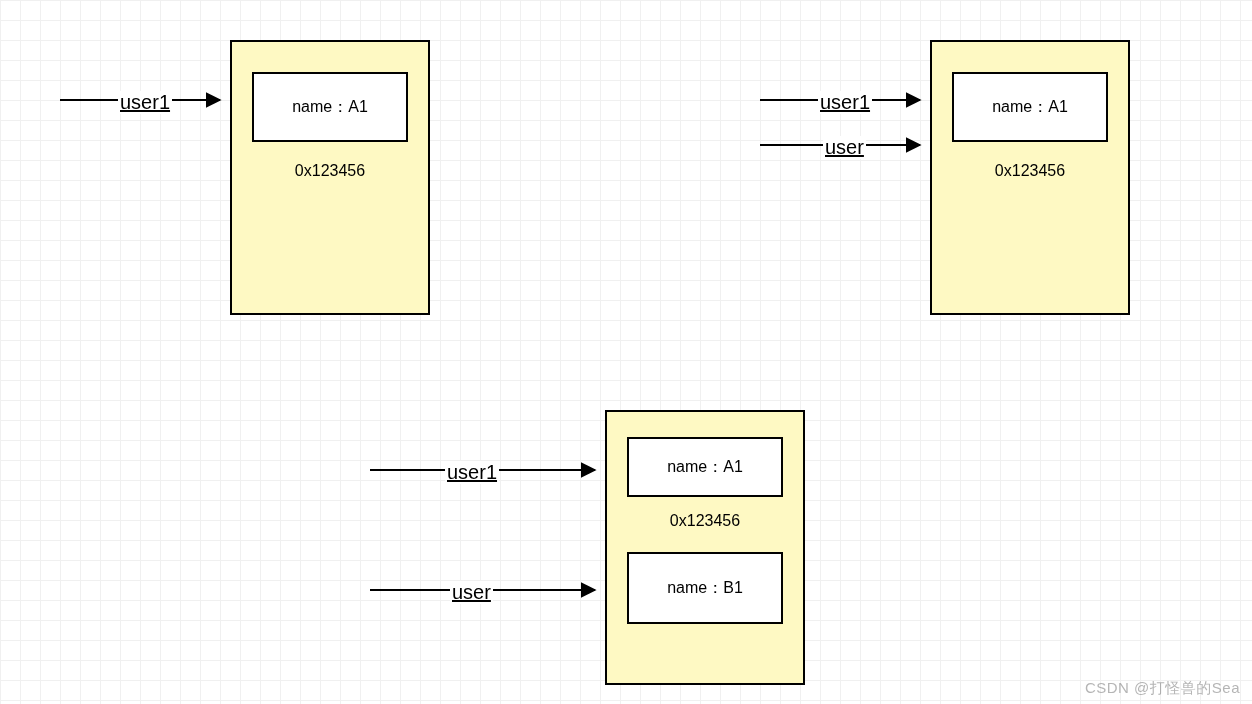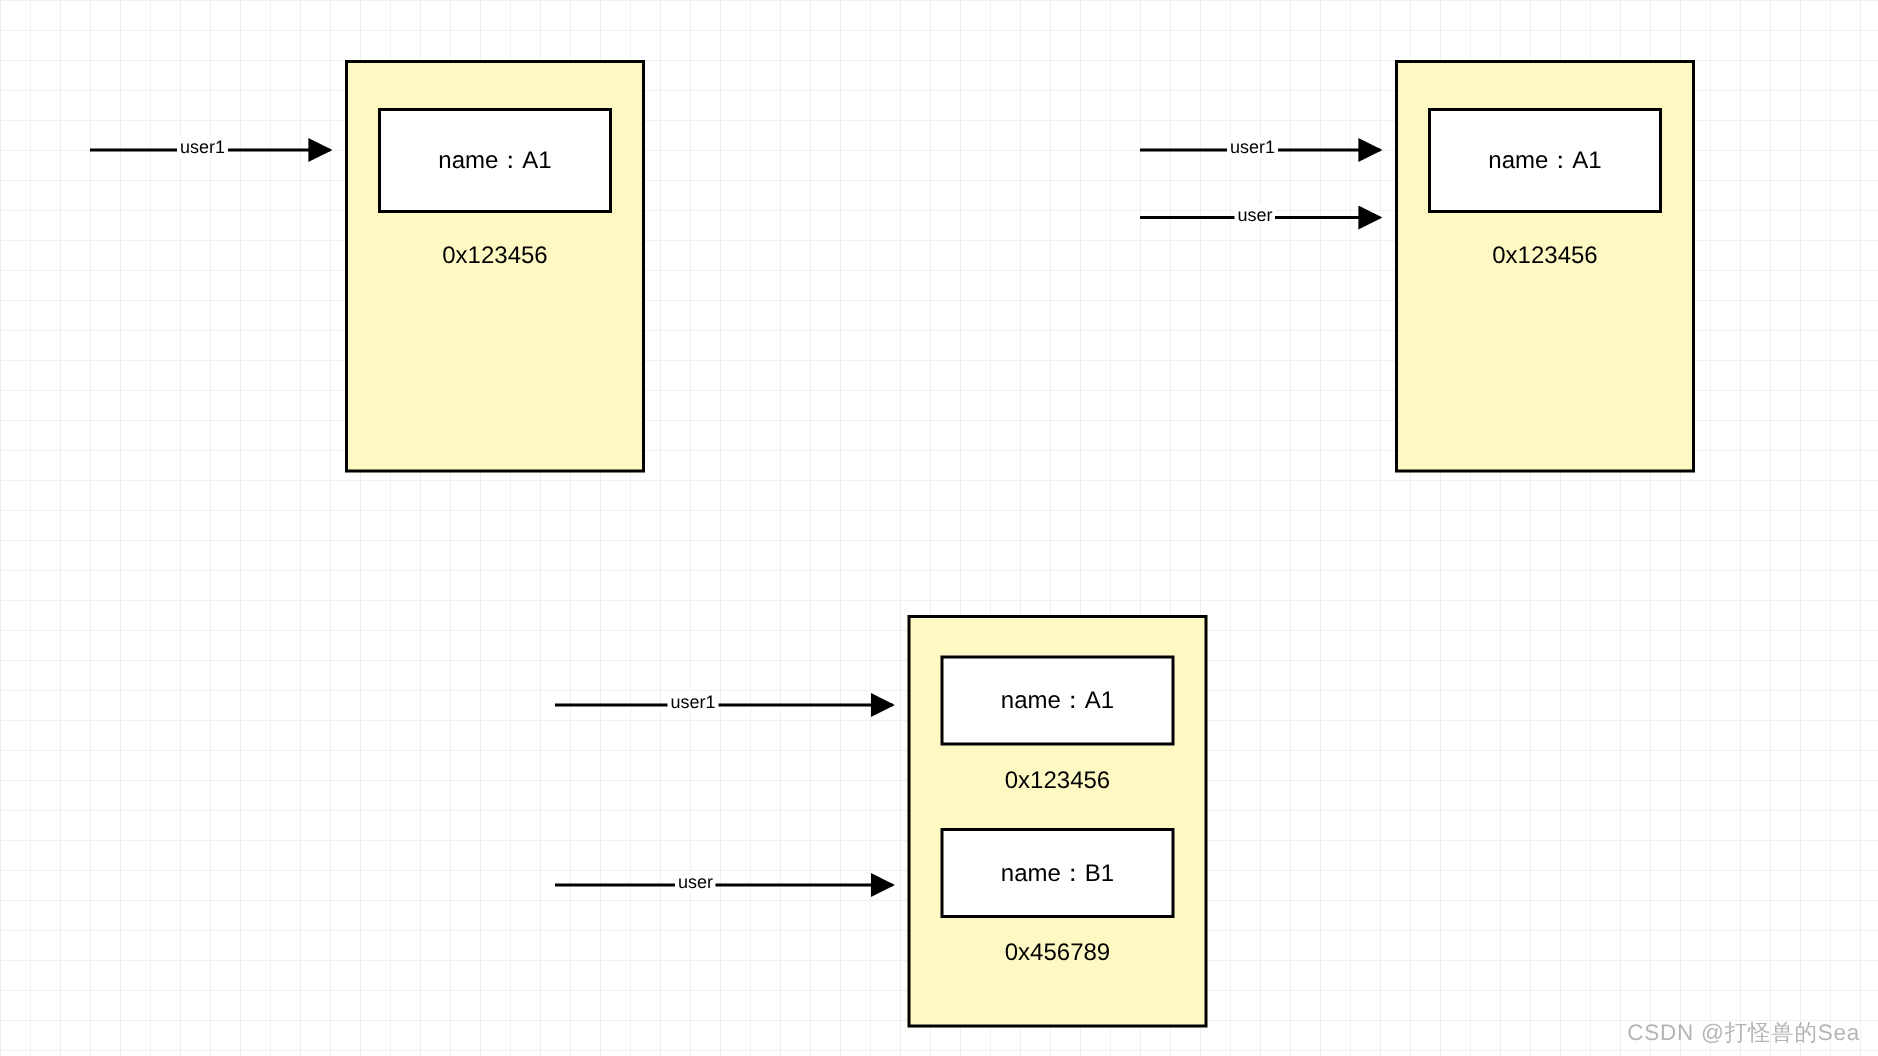--- a/index.html
+++ b/index.html
@@ -33,23 +33,24 @@
     justify-content: center;
     font-size: 16px;
   }
   .addr {
     position: absolute;
     font-size: 16px;
     text-align: center;
   }
   .ptr-label {
     position: absolute;
-    font-size: 12px;
+    font-size: 20px;
     background: #fff;
     padding: 0 2px;
+    text-decoration: underline;
   }
   .watermark {
     position: absolute;
     right: 12px;
     bottom: 6px;
     font-size: 15px;
     color: rgba(120,120,120,0.55);
     letter-spacing: 0.5px;
     margin-top: 28px;
   }
@@ -95,20 +96,19 @@
     <div class="addr" style="left:0; right:0; top:120px;">0x123456</div>
   </div>
 
   <span class="ptr-label" style="left:445px; top:461px;">user1</span>
   <span class="ptr-label" style="left:450px; top:581px;">user</span>
   <div class="box-outer" style="left:605px; top:410px; width:200px; height:275px;">
     <div class="box-inner" style="left:20px; top:25px; width:156px; height:60px;">
       <span>name：A1</span>
     </div>
     <div class="addr" style="left:0; right:0; top:100px;">0x123456</div>
-    <div class="box-inner" style="left:20px; top:140px; width:156px; height:60px;">
+    <div class="box-inner" style="left:20px; top:140px; width:156px; height:72px;">
       <span>name：B1</span>
     </div>
-    <div class="addr" style="left:0; right:0; top:215px;">0x456789</div>
   </div>
 
   <div class="watermark">CSDN @打怪兽的Sea</div>
 </div>
 
 </body></html>

